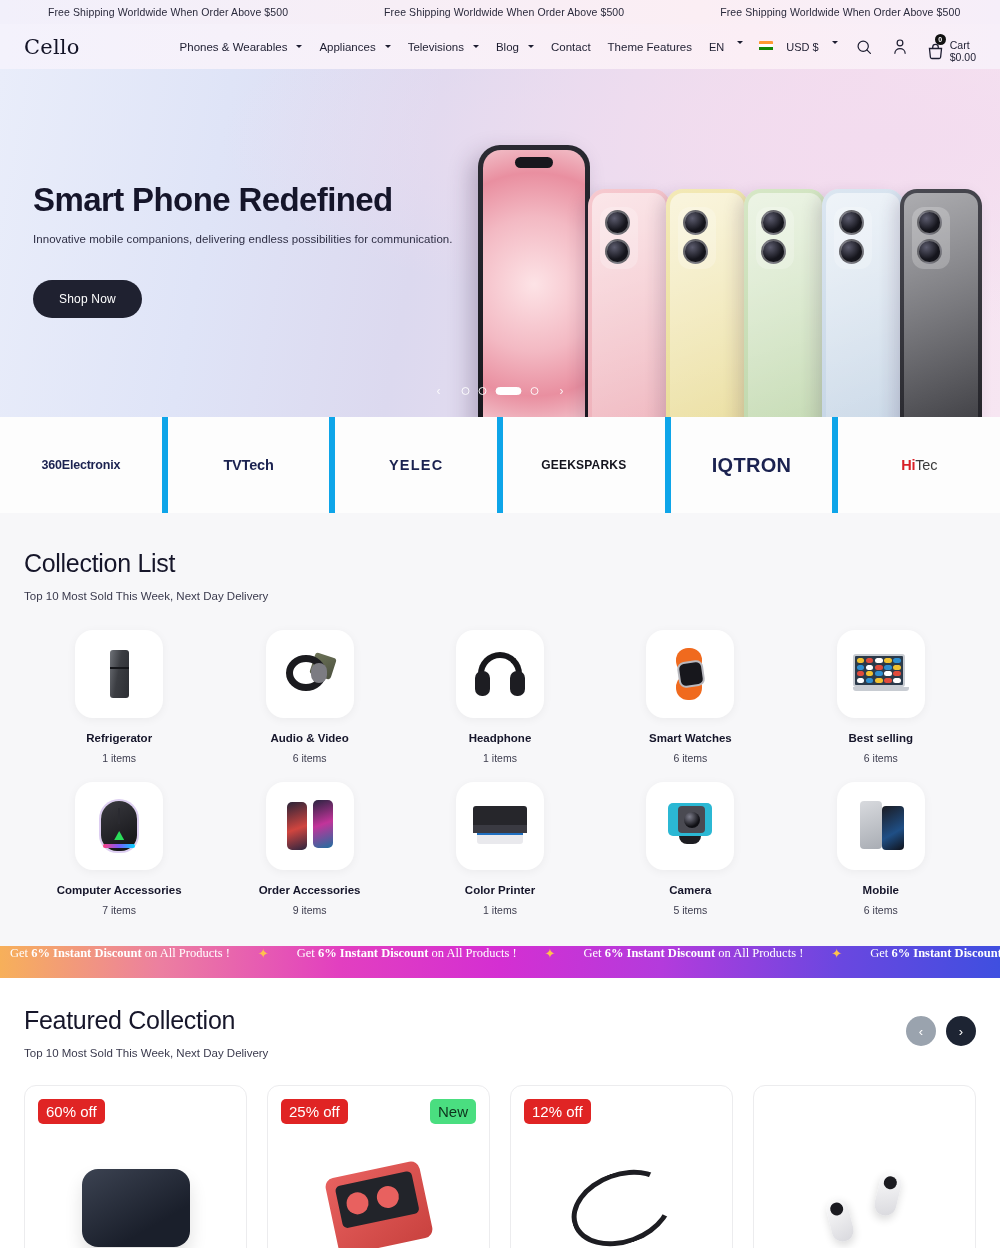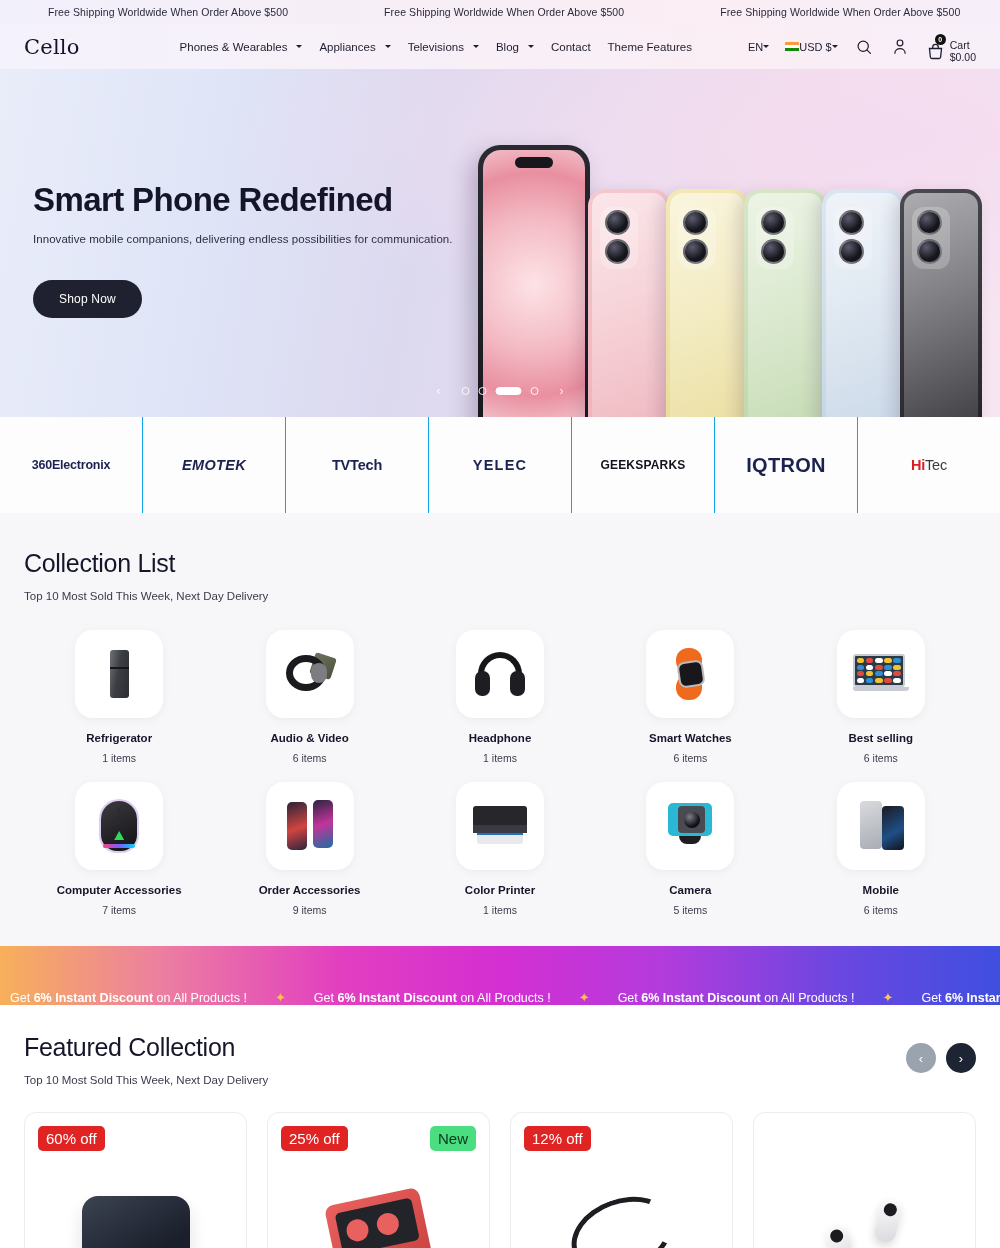--- a/index.html
+++ b/index.html
@@ -30,21 +30,21 @@
   .logo { font-size: 21px; font-weight: 400; letter-spacing: .2px; color: #141427;
           font-family: "DejaVu Serif", serif; }
   .nav { display: flex; align-items: center; gap: 17px; margin-left: 100px; }
   .nav-item {
     font-size: 11.5px; color: #1d1d30; display: flex; align-items: center; gap: 9px;
     cursor: pointer; font-weight: 500;
   }
   .caret { width: 0; height: 0; border-left: 3.2px solid transparent;
            border-right: 3.2px solid transparent; border-top: 3.6px solid #1d1d30; }
   .header-right { margin-left: auto; display: flex; align-items: center; gap: 16px; }
-  .hr-item { display: flex; align-items: center; gap: 0; font-size: 11px; color: #1d1d30;
+  .hr-item { display: flex; gap: 13px; font-size: 11px; color: #1d1d30;
              cursor: pointer; font-weight: 500; }
   .flag { width: 14px; height: 10px; border-radius: 1px; overflow: hidden;
           display: flex; flex-direction: column; flex: none; }
   .flag i { flex: 1; display: block; }
   .flag i:nth-child(1) { background: #ff9933; }
   .flag i:nth-child(2) { background: #fff; position: relative; }
   .flag i:nth-child(3) { background: #138808; }
   .icon-btn { width: 20px; height: 20px; cursor: pointer; display: flex;
               align-items: center; justify-content: center; }
   .cart-wrap { display: flex; align-items: center; gap: 5px; cursor: pointer; position: relative; margin-top: 9px; }
@@ -123,21 +123,21 @@
   }
   .dots { display: flex; align-items: center; gap: 9px; }
   .dot { width: 8px; height: 8px; border-radius: 50%; border: 1.3px solid rgba(255,255,255,.9);
          cursor: pointer; }
   .dot.active { width: 26px; border-radius: 5px; background: #fff; border-color: #fff; height: 8px; }
 
   
   .brands { display: flex; height: 96px; background: #fdfdfd; }
   .brand {
     flex: 1; display: flex; align-items: center; justify-content: center;
-    border-right: 1px solid #0ea5e9; cursor: pointer;
+    border-right: 6px solid #0ea5e9; cursor: pointer;
   }
   .brand:last-child { border-right: none; }
   .brand-text { font-size: 14.5px; font-weight: 800; color: #1b2250; letter-spacing: -.2px; }
   .b-360 { font-size: 12.5px; font-weight: 700; }
   .b-emotek { font-style: italic; letter-spacing: .3px; }
   .b-yelec { letter-spacing: 1.2px; }
   .b-geek { font-size: 12px; letter-spacing: .2px; color: #14141e; }
   .b-iqtron { font-size: 20px; letter-spacing: .3px; }
   .b-hitec .r { color: #d81f26; } .b-hitec .g { color: #3a3a3a; font-weight: 400; }
 
@@ -219,22 +219,23 @@
   .camera .stand { width: 22px; height: 8px; background: #1d1d22; margin: 0 auto;
     border-radius: 0 0 8px 8px; }
   .mob { width: 46px; height: 50px; margin: 3px auto; position: relative; }
   .mob i:nth-child(1) { position: absolute; left: 2px; top: 0; width: 22px; height: 48px;
     background: linear-gradient(160deg,#d8dade,#a9adb4); border-radius: 4px; }
   .mob i:nth-child(2) { position: absolute; right: 0; top: 5px; width: 22px; height: 44px;
     background: linear-gradient(150deg,#1b1b22,#1f4f86 60%,#10121a); border-radius: 4px; }
 
   
   .discount {
-    height: 59px; display: flex; align-items: flex-end; overflow: hidden; white-space: nowrap;
+    height: 32px; display: flex; align-items: flex-start; overflow: hidden; white-space: nowrap;
     background: linear-gradient(90deg,#f7b05a 0%,#ec7fa0 16%,#e23fc0 34%,#d42fd2 50%,#b43bdc 66%,#6a47e0 84%,#3f4fe0 100%);
+    font-family: Liberation Serif, serif;
   }
   .disc-item { color: #fff; font-size: 12.5px; padding: 0 10px; flex: none; }
   .disc-item b { font-weight: 700; }
   .spark { color: #ffc24d; font-size: 13px; padding: 0 18px; flex: none; }
 
   
   .section-featured { padding: 28px 24px 0; background: #fff; position: relative; }
   .feat-head { display: flex; align-items: flex-start; }
   .feat-ctrls { margin-left: auto; display: flex; gap: 10px; align-items: center; padding-top: 10px; }
   .circ-btn {
@@ -406,23 +407,20 @@
     </div>
     <div class="arrow">›</div>
   </div>
 </div>
 
 <div class="brands">
   <div class="brand">
     <span class="brand-text b-360">360Electronix</span>
     </div>
   <div class="brand">
-    <span class="brand-text b-emotek">EMOTEK</span>
-    </div>
-  <div class="brand">
     <span class="brand-text">TVTech</span>
     </div>
   <div class="brand">
     <span class="brand-text b-yelec">YELEC</span>
     </div>
   <div class="brand">
     <span class="brand-text b-geek">GEEKSPARKS</span>
     </div>
   <div class="brand">
     <span class="brand-text b-iqtron">IQTRON</span>

